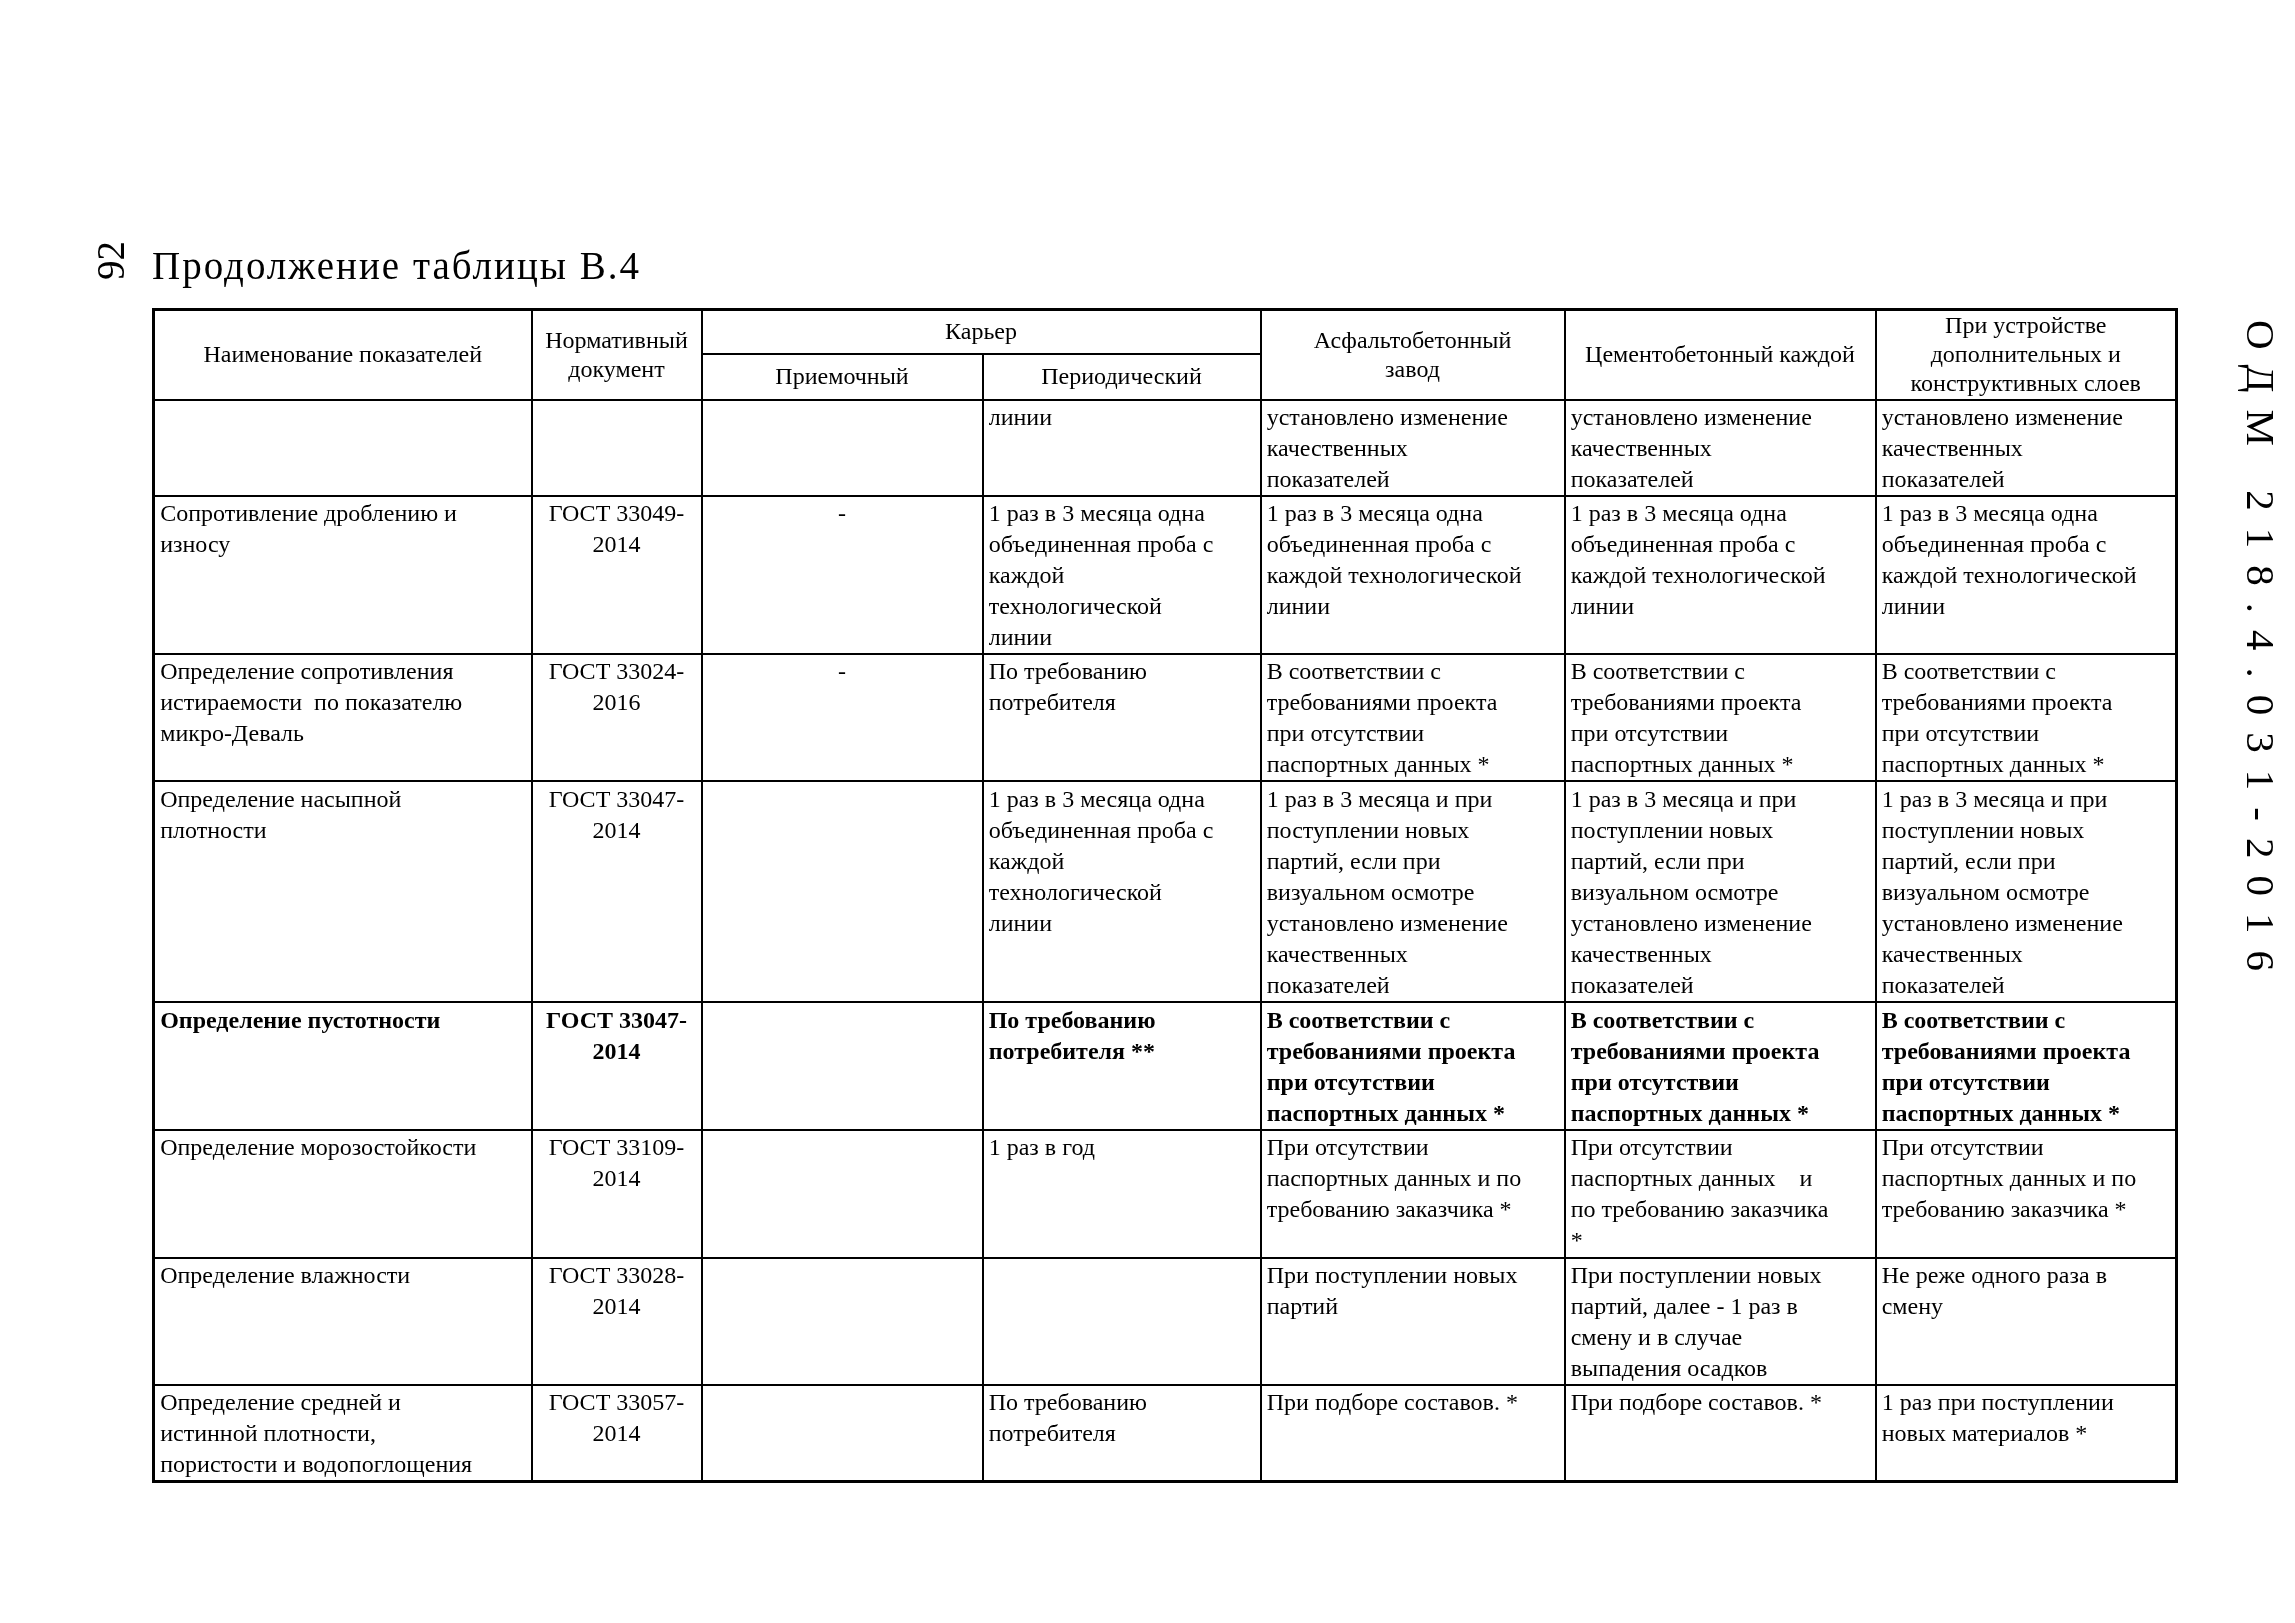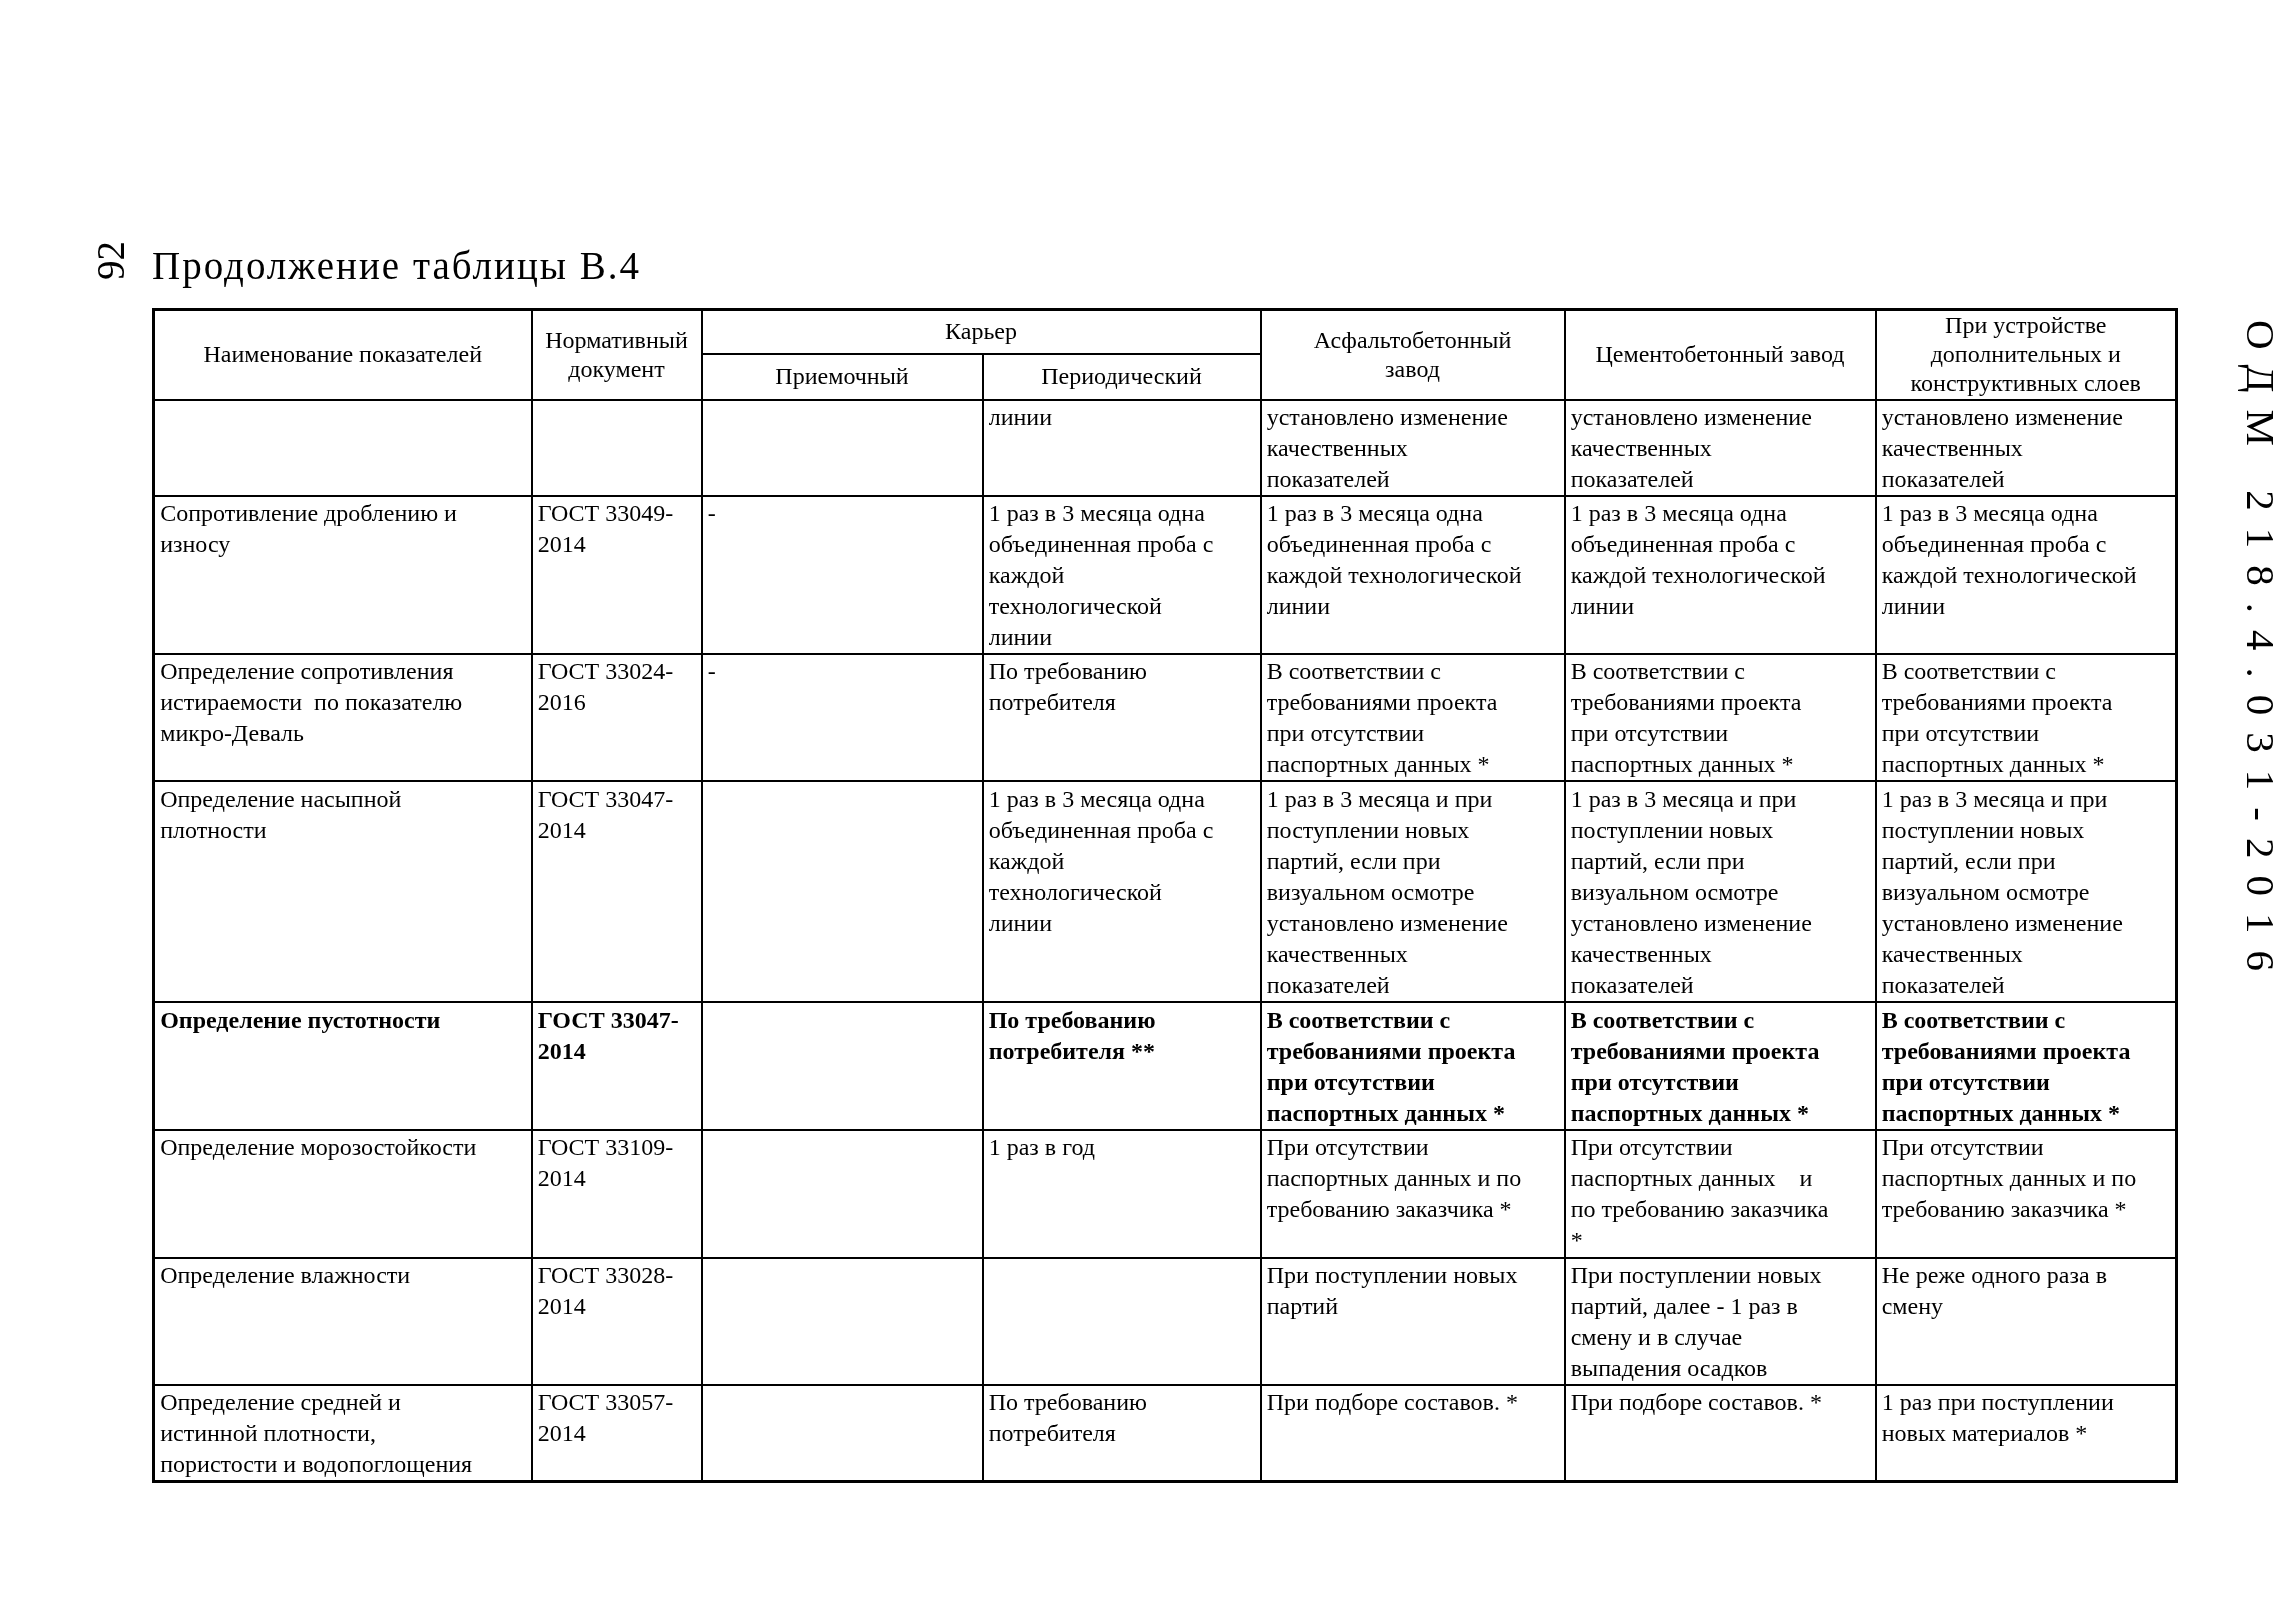--- a/index.html
+++ b/index.html
@@ -56,21 +56,21 @@
     white-space: pre-wrap;
     overflow: hidden;
     line-height: 31px;
   }
   table.data td.hc {
     vertical-align: middle;
     text-align: center;
     line-height: 29px;
     padding: 0 3.9px;
   }
-  table.data td.ctr { }
+  table.data td.ctr { text-align: center; }
   tr.hr1 { height: 44px; }
   tr.hr2 { height: 46px; }
   tr.r1 { height: 92px; }
   tr.r2 { height: 157px; }
   tr.r3 { height: 103px; }
   tr.r4 { height: 221px; margin-top: 47px; }
   tr.r5 { height: 126px; font-weight: bold; }
   tr.r6 { height: 128px; margin-top: 40px; }
   tr.r7 { height: 104px; }
   tr.r8 { height: 95px; margin-left: 32px; }
@@ -93,21 +93,21 @@
       <col style="width:301px">
   </colgroup>
   <tbody>
   <tr class="hr1">
     <td class="hc" rowspan="2">Наименование показателей</td>
     <td class="hc" rowspan="2">Нормативный
 документ</td>
     <td class="hc" colspan="2">Карьер</td>
     <td class="hc" rowspan="2">Асфальтобетонный
 завод</td>
-    <td class="hc" rowspan="2">Цементобетонный завод</td>
+    <td class="hc" rowspan="2">Цементобетонный каждой</td>
     <td class="hc" rowspan="2">При устройстве
 дополнительных и
 конструктивных слоев</td>
   </tr>
   <tr class="hr2">
     <td class="hc">Приемочный</td>
     <td class="hc">Периодический</td>
   </tr>
 
   <tr class="r1">

